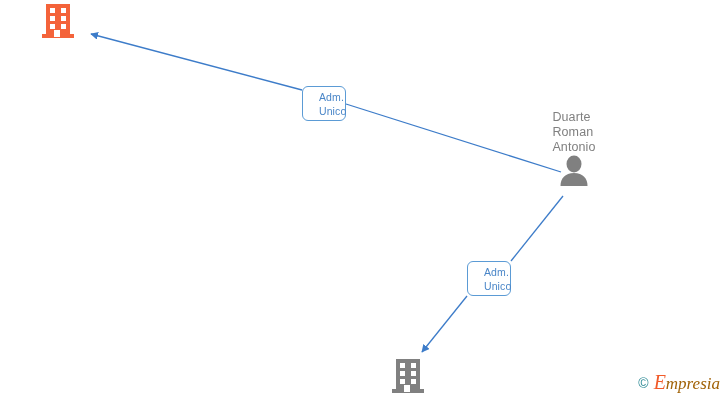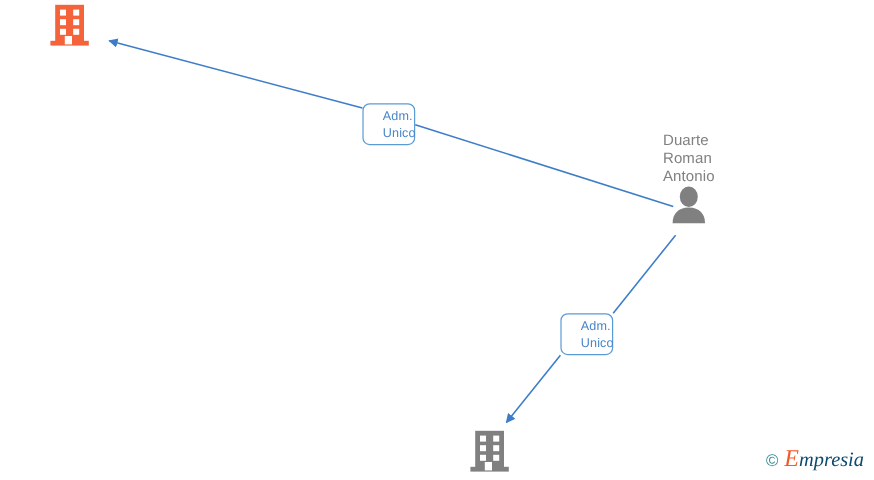--- a/index.html
+++ b/index.html
@@ -103,21 +103,21 @@
     font-size: 14px;
     font-style: normal;
     color: #2e8b96;
     font-family: "Liberation Sans", sans-serif;
   }
   #watermark .wm-brand-first {
     color: #f15a29;
     font-size: 20px;
   }
   #watermark .wm-brand-rest {
-    color: #0c4a6e;
+    color: #a16207;
     text-align: right;
   }
 </style>
 </head>
 <body>
 
 <div id="graph-canvas">
 
   <svg id="edge-layer" viewBox="0 0 728 400" xmlns="http://www.w3.org/2000/svg">
     <defs>

